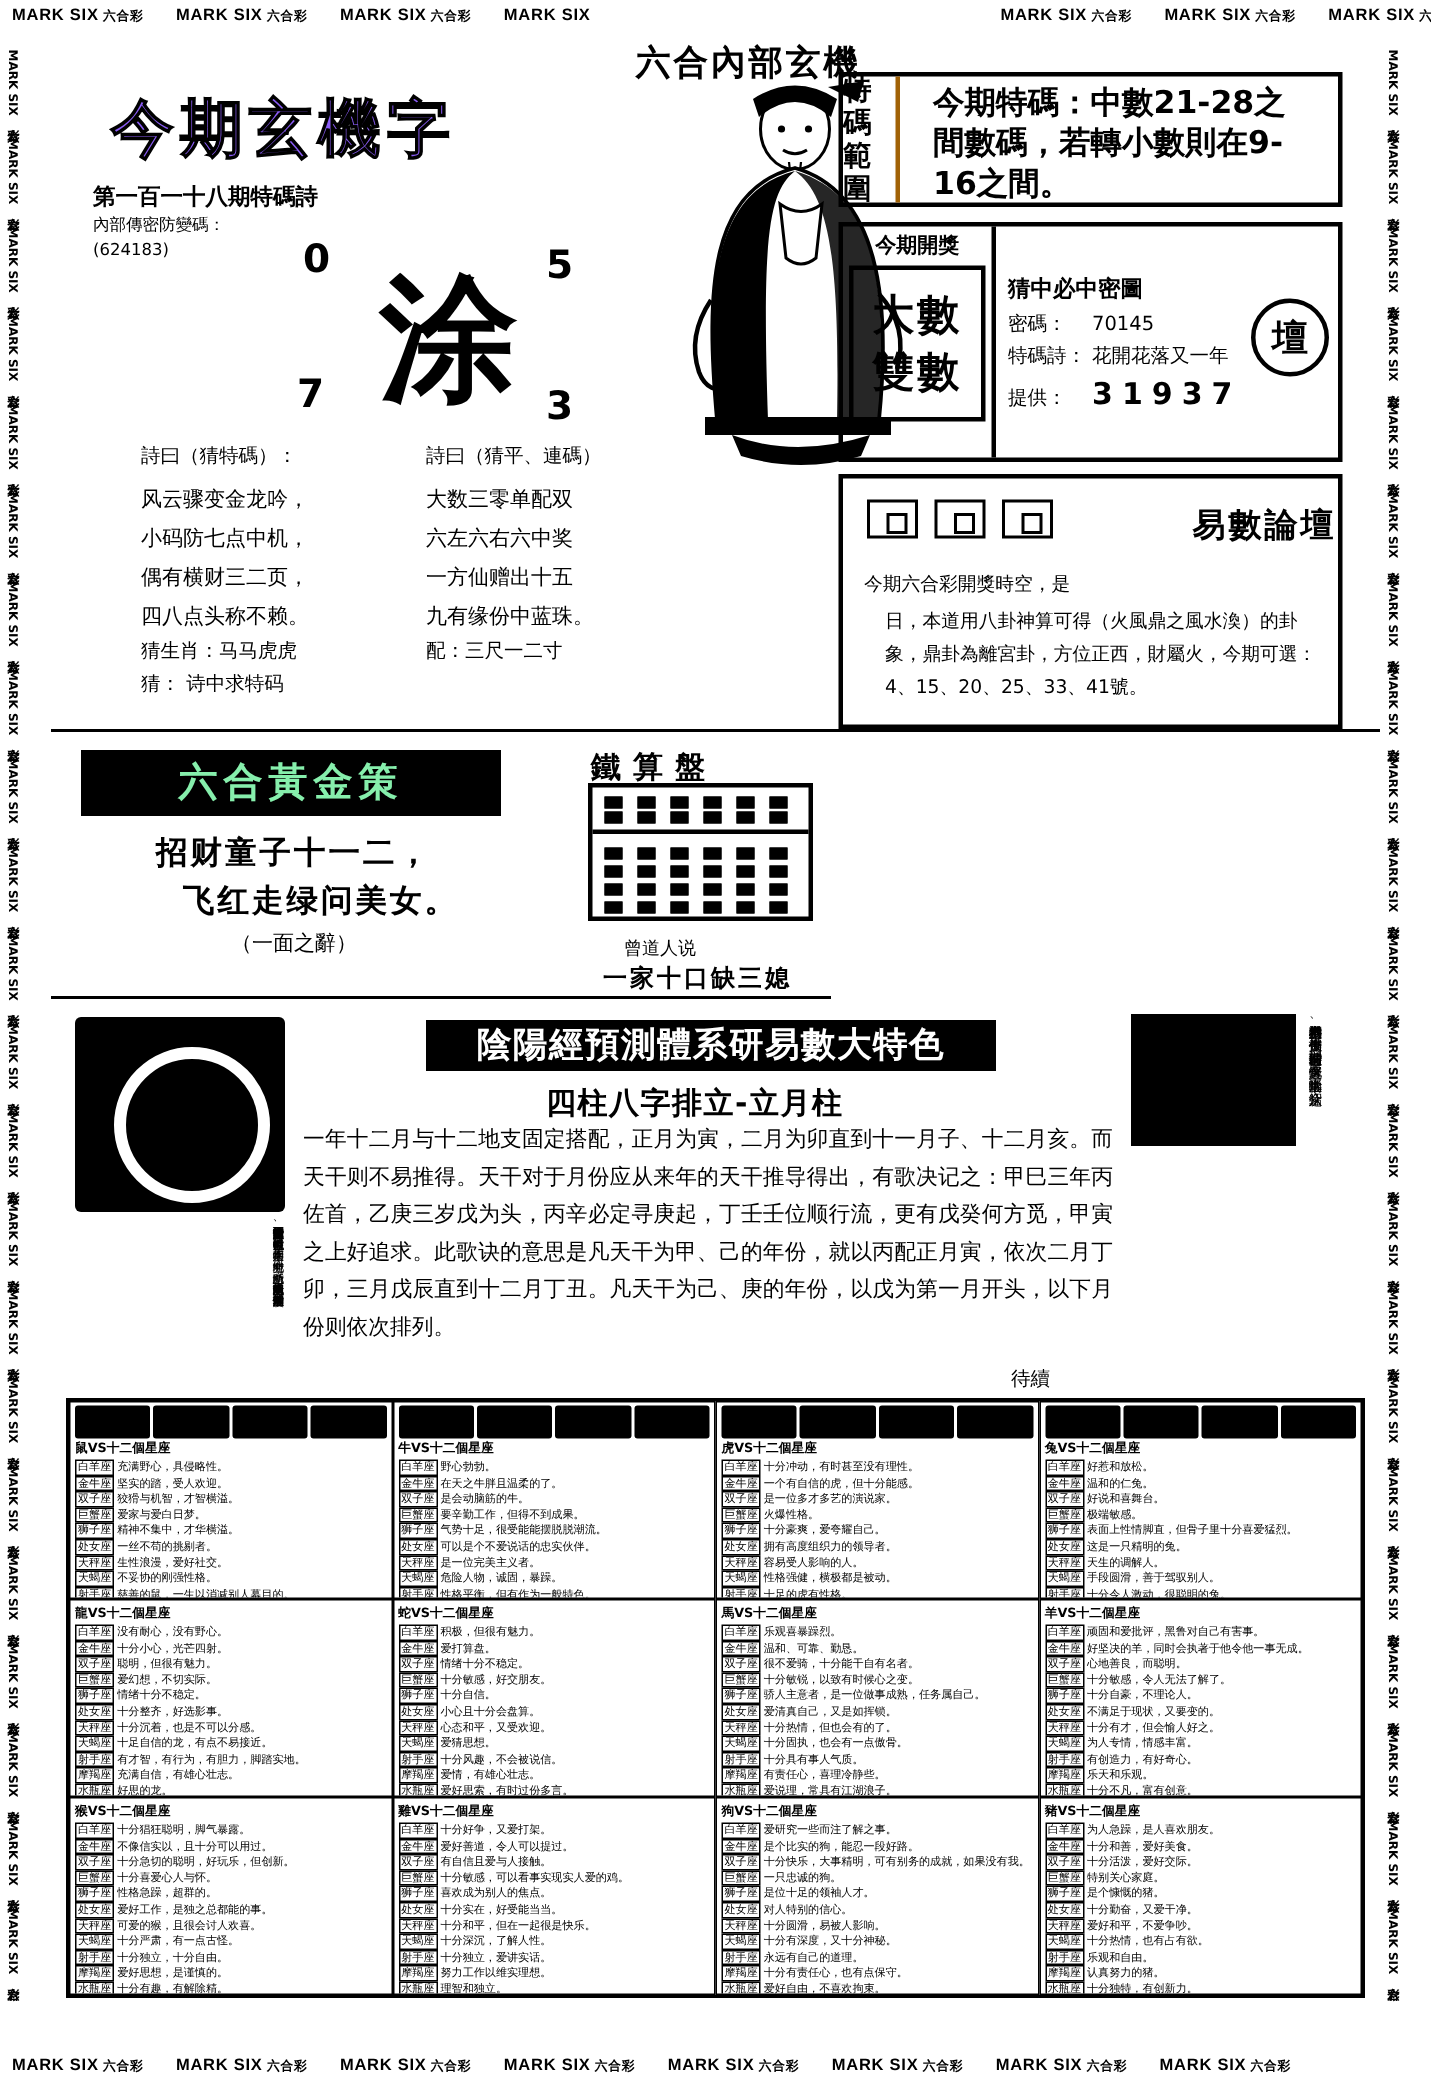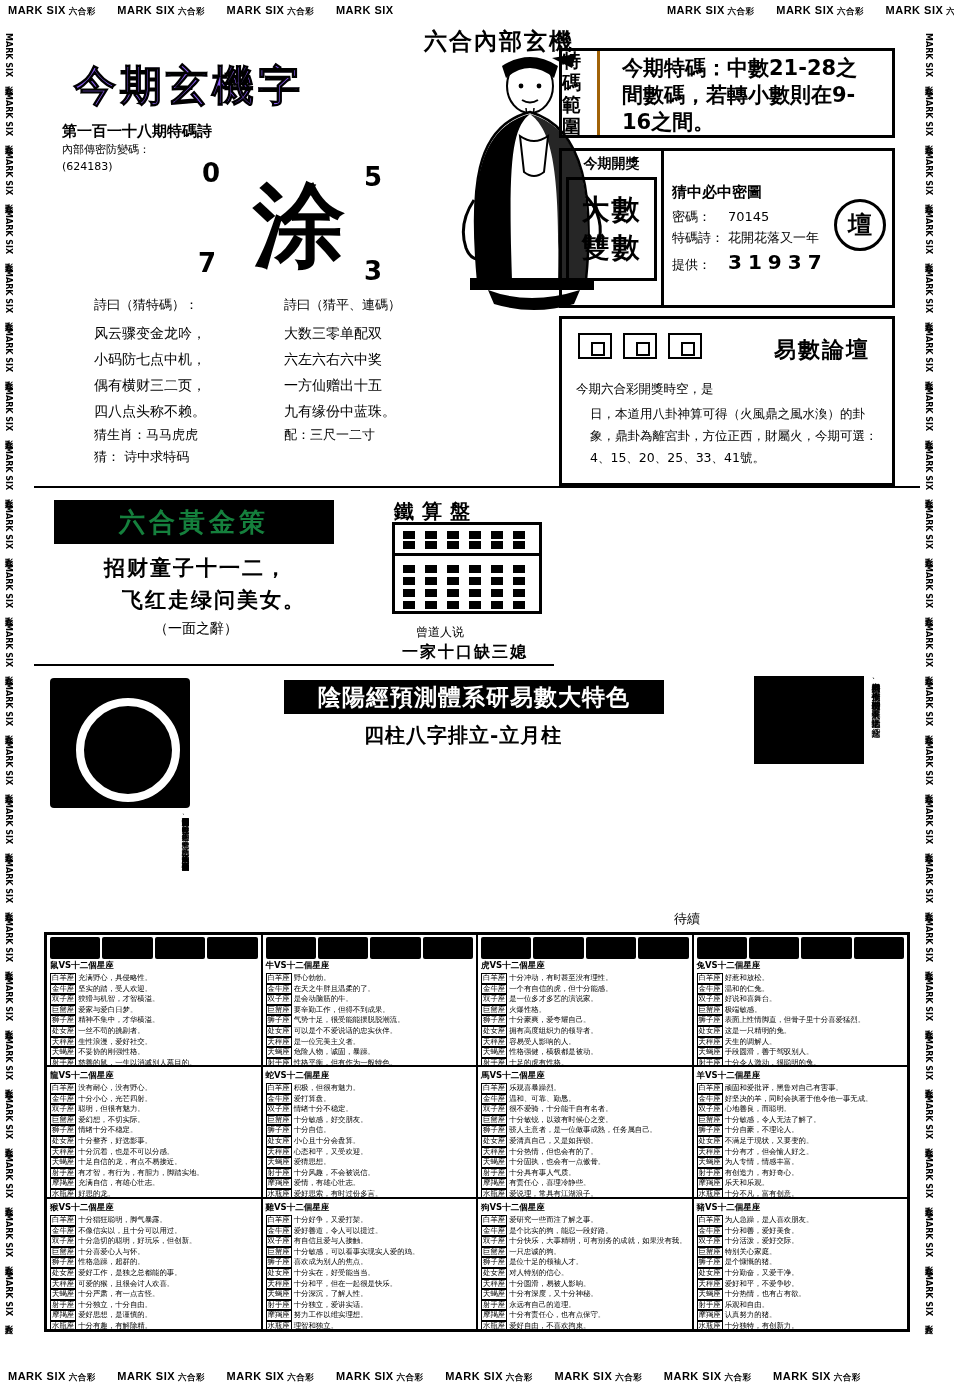--- a/index.html
+++ b/index.html
@@ -110,35 +110,35 @@
   .seal {
     position:absolute; right:6px; top:22px; width:52px; height:52px;
     border:3px solid #000; border-radius:50%;
     display:flex; align-items:center; justify-content:center;
     font-size:24px; font-weight:bold;
   }
 
   
   .forum-box { left:525px; top:286px; width:336px; height:170px; }
   .forum-title {
-    position:absolute; right:22px; top:16px; font-size:22px; font-weight:bold; letter-spacing:2px;
+    position:absolute; right:1px; top:16px; font-size:22px; font-weight:bold; letter-spacing:2px;
   }
   .coins { position:absolute; left:16px; top:14px; }
   .coin {
     display:inline-block; width:34px; height:26px; border:2px solid #000; margin-right:6px;
     position:relative;
   }
   .coin:after {
     content:""; position:absolute; left:11px; top:7px; width:10px; height:10px; border:2px solid #000;
   }
   .forum-sub { position:absolute; left:14px; top:62px; font-size:12.5px; }
   .forum-body { position:absolute; left:28px; top:84px; right:12px; font-size:12.5px; line-height:22px; }
   .gold-banner {
     position:absolute; left:20px; top:470px; width:280px; height:44px;
-    background:#000; color:#15803d; font-size:26px; font-weight:bold; letter-spacing:4px;
+    background:#000; color:#86efac; font-size:26px; font-weight:bold; letter-spacing:4px;
     text-align:center; line-height:44px;
   }
   .gold-l1 { position:absolute; left:70px; top:524px; font-size:21px; font-weight:bold; letter-spacing:2px; }
   .gold-l2 { position:absolute; left:88px; top:556px; font-size:21px; font-weight:bold; letter-spacing:2px; }
   .gold-l3 { position:absolute; left:120px; top:590px; font-size:14px; }
 
   
   .abacus-title { position:absolute; left:360px; top:468px; font-size:20px; font-weight:bold; letter-spacing:8px; }
   .abacus { position:absolute; left:358px; top:492px; width:150px; height:92px; border:3px solid #000; }
   .abacus .bar { position:absolute; left:0; right:0; top:28px; height:3px; background:#000; }
@@ -414,20 +414,21 @@
         <div class="bead" style="left:118px;top:76px"></div>
     </div>
     <div class="abacus-cap1">曾道人说</div>
     <div class="abacus-cap2">一家十口缺三媳</div>
 
     <div class="bagua"></div>
     <div class="bagua-text">除据推测预测需要为便于自己重新研究读者、自己也可以在今后的研究中、在后来的工作中、不断地研究、不断地总结、不断地提高自己的预测水平、从而达到预测的准确性和可信度。</div>
 
     <div class="art-banner">陰陽經預測體系研易數大特色</div>
     <div class="art-sub">四柱八字排立-立月柱</div>
+    <div class="art-body">一年十二月与十二地支固定搭配，正月为寅，二月为卯直到十一月子、十二月亥。而天干则不易推得。天干对于月份应从来年的天干推导得出，有歌决记之：甲巳三年丙佐首，乙庚三岁戊为头，丙辛必定寻庚起，丁壬壬位顺行流，更有戊癸何方觅，甲寅之上好追求。此歌诀的意思是凡天干为甲、己的年份，就以丙配正月寅，依次二月丁卯，三月戊辰直到十二月丁丑。凡天干为己、庚的年份，以戊为第一月开头，以下月份则依次排列。</div>
     <div class="art-more">待續</div>
 
     <div class="starmap"></div>
     <div class="vert-text" style="left:836px">本期的资料只供参考、不可作为投资依据、请民朋友们理智对待、不要沉迷其中、影响正常生活。介绍从这</div>
 
     <div class="zgrid">
 
       <div class="zcell">
         <div class="zpics">
             <div class="zpic"></div>

